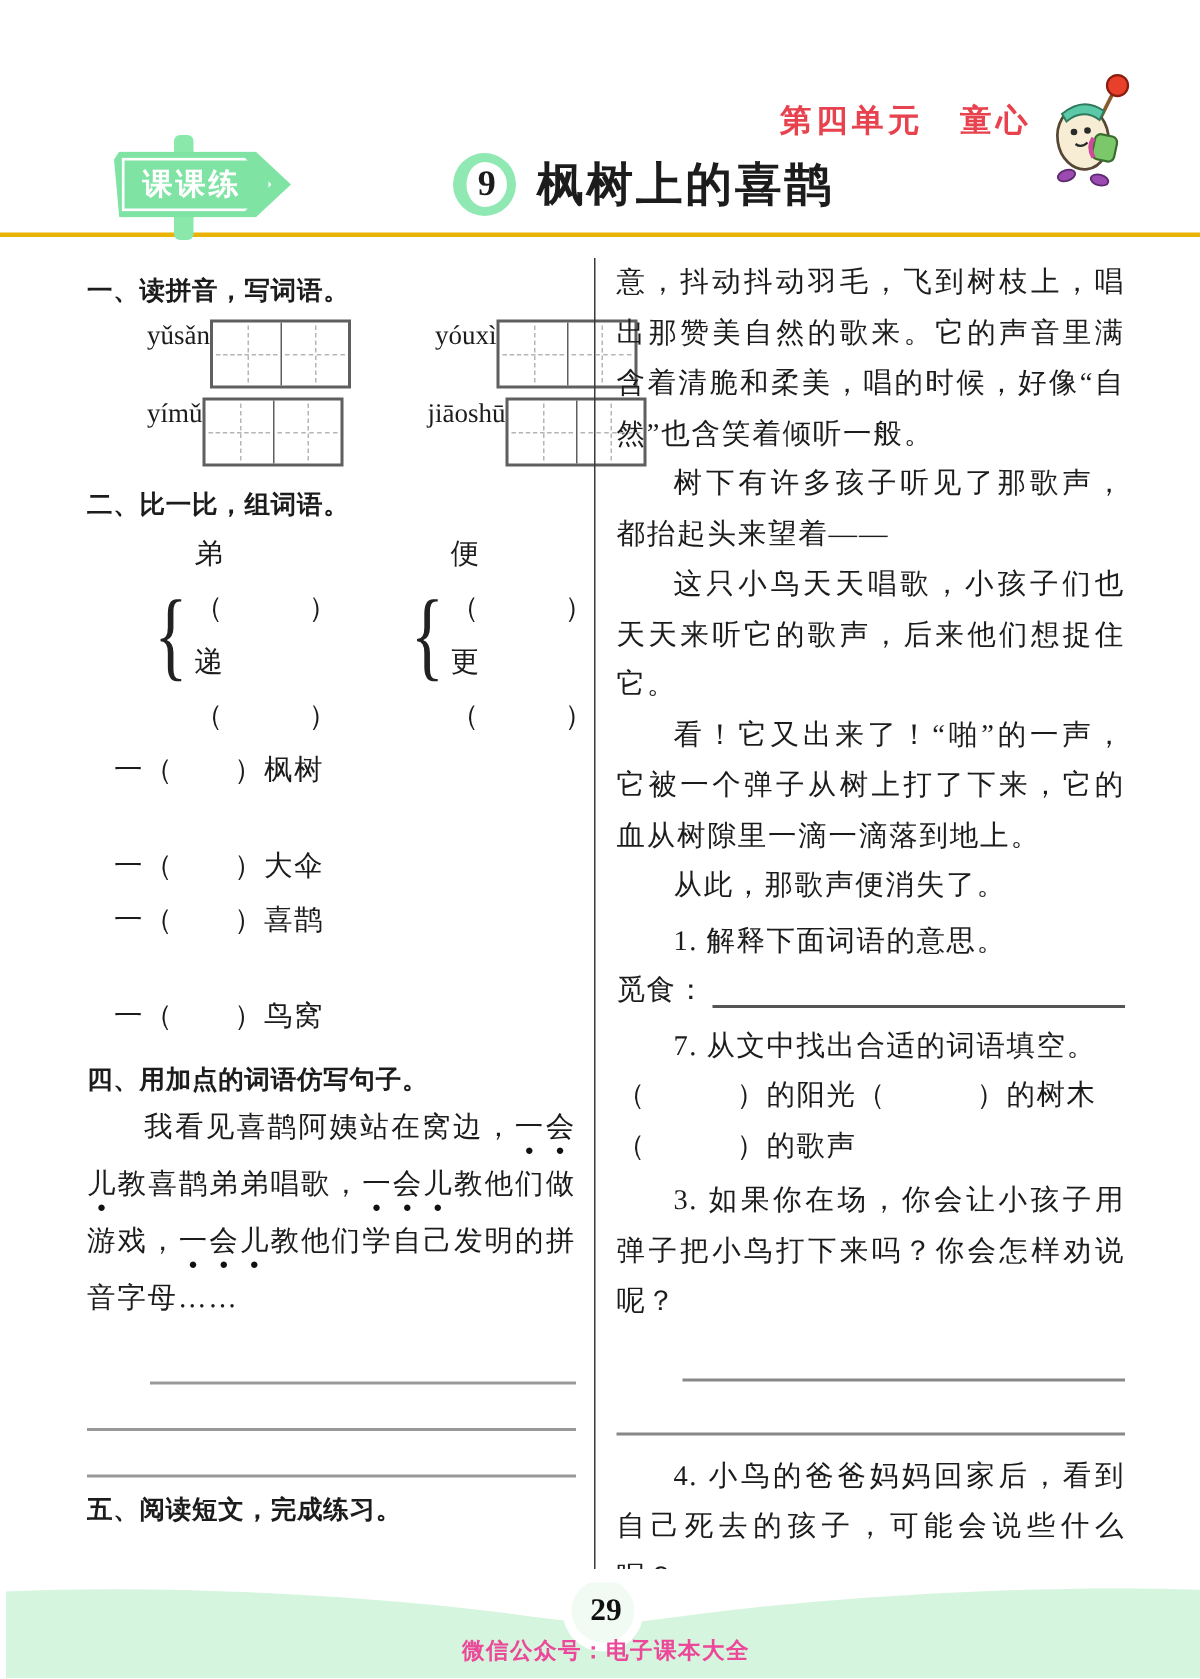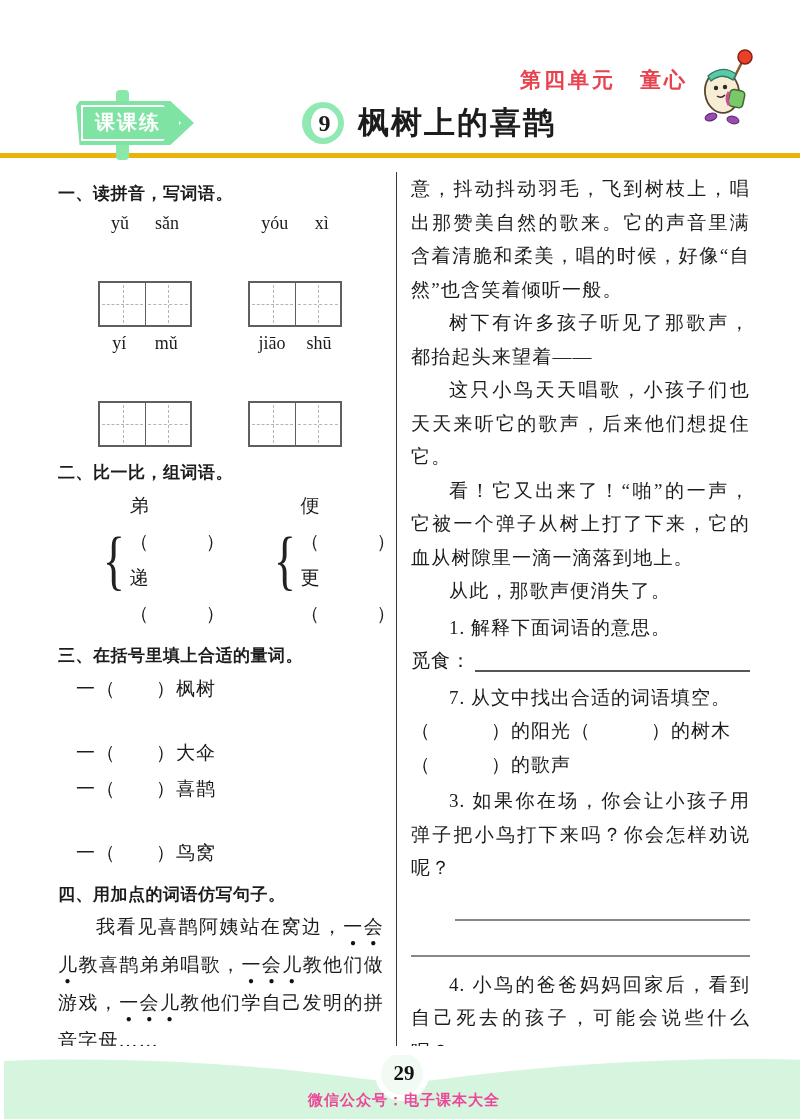--- a/index.html
+++ b/index.html
@@ -1,21 +1,21 @@
 <!DOCTYPE html>
 <html><head>
 <meta charset="utf-8">
 <style>
   * { margin:0; padding:0; box-sizing:border-box; }
   html,body { width:800px; height:1119px; background:#ffffff; overflow:hidden;
               font-family:"Liberation Serif","DejaVu Serif",serif; color:#1c1c1c; }
   .page { position:relative; width:800px; height:1119px; background:#fff; }
 
   
-  .header { position:relative; height:158px; border-bottom:5px solid #eab308; }
+  .header { position:relative; height:158px; border-bottom:3px solid #eab308; }
   .unit-label { position:absolute; top:66px; right:112px; color:#e8424f;
                 font-family:"Liberation Sans",sans-serif; font-weight:700;
                 font-size:21px; letter-spacing:3px; }
   .mascot { position:absolute; top:48px; right:44px; }
 
   .signpost { position:absolute; left:76px; top:90px; width:170px; height:72px; }
   .signpost .post { position:absolute; left:40px; top:0; width:13px; height:70px;
                     background:#8ae8ab; border-radius:4px; }
   .signpost .sign { position:absolute; left:0; top:11px; width:118px; height:44px;
                     background:#7fe3a4;
@@ -45,21 +45,21 @@
   .hd { font-family:"Liberation Sans",sans-serif; font-weight:700; font-size:17px;
         letter-spacing:0.5px; line-height:23px; }
   .sec1-hd { margin:10px 0 8px; }
   .sec2-hd { margin:14px 0 4px; }
   .sec3-hd { margin:12px 0 4px; }
   .sec4-hd { margin:12px 0 4px; }
   .sec5-hd { margin:10px 0 10px; }
 
   
   .grids-row { display:flex; gap:56px; margin-left:40px; margin-bottom:6px; }
-  .grid-block { display:flex; flex-direction:column;gap:46px; }
+  .grid-block { display:flex; flex-direction:row; }
   .pinyin-row { display:flex; justify-content:space-around; font-size:18px;
                 line-height:20px; margin-bottom:2px; }
   .wgrid { display:flex; border:2px solid #5f5f5f; background:#fff; }
   .wcell { width:45px; height:42px; position:relative; }
   .wcell + .wcell { border-left:1.5px solid #5f5f5f; }
   .wcell::before { content:''; position:absolute; left:2px; right:2px; top:50%;
                    border-top:1.5px dashed #b5b5b5; }
   .wcell::after  { content:''; position:absolute; top:2px; bottom:2px; left:50%;
                    border-left:1.5px dashed #b5b5b5; }
 
@@ -202,21 +202,20 @@
         </div>
         <div class="brace-group">
           <span class="brace">{</span>
           <div class="brace-col">
             <span>便（　　　）</span>
             <span>更（　　　）</span>
           </div>
         </div>
       </div>
 
-      <div class="hd sec3-hd">三、在括号里填上合适的量词。</div>
 
       <div class="mrow">
         <span>一（　　）枫树</span>
         <span>一（　　）大伞</span>
       </div>
       <div class="mrow">
         <span>一（　　）喜鹊</span>
         <span>一（　　）鸟窝</span>
       </div>
 

